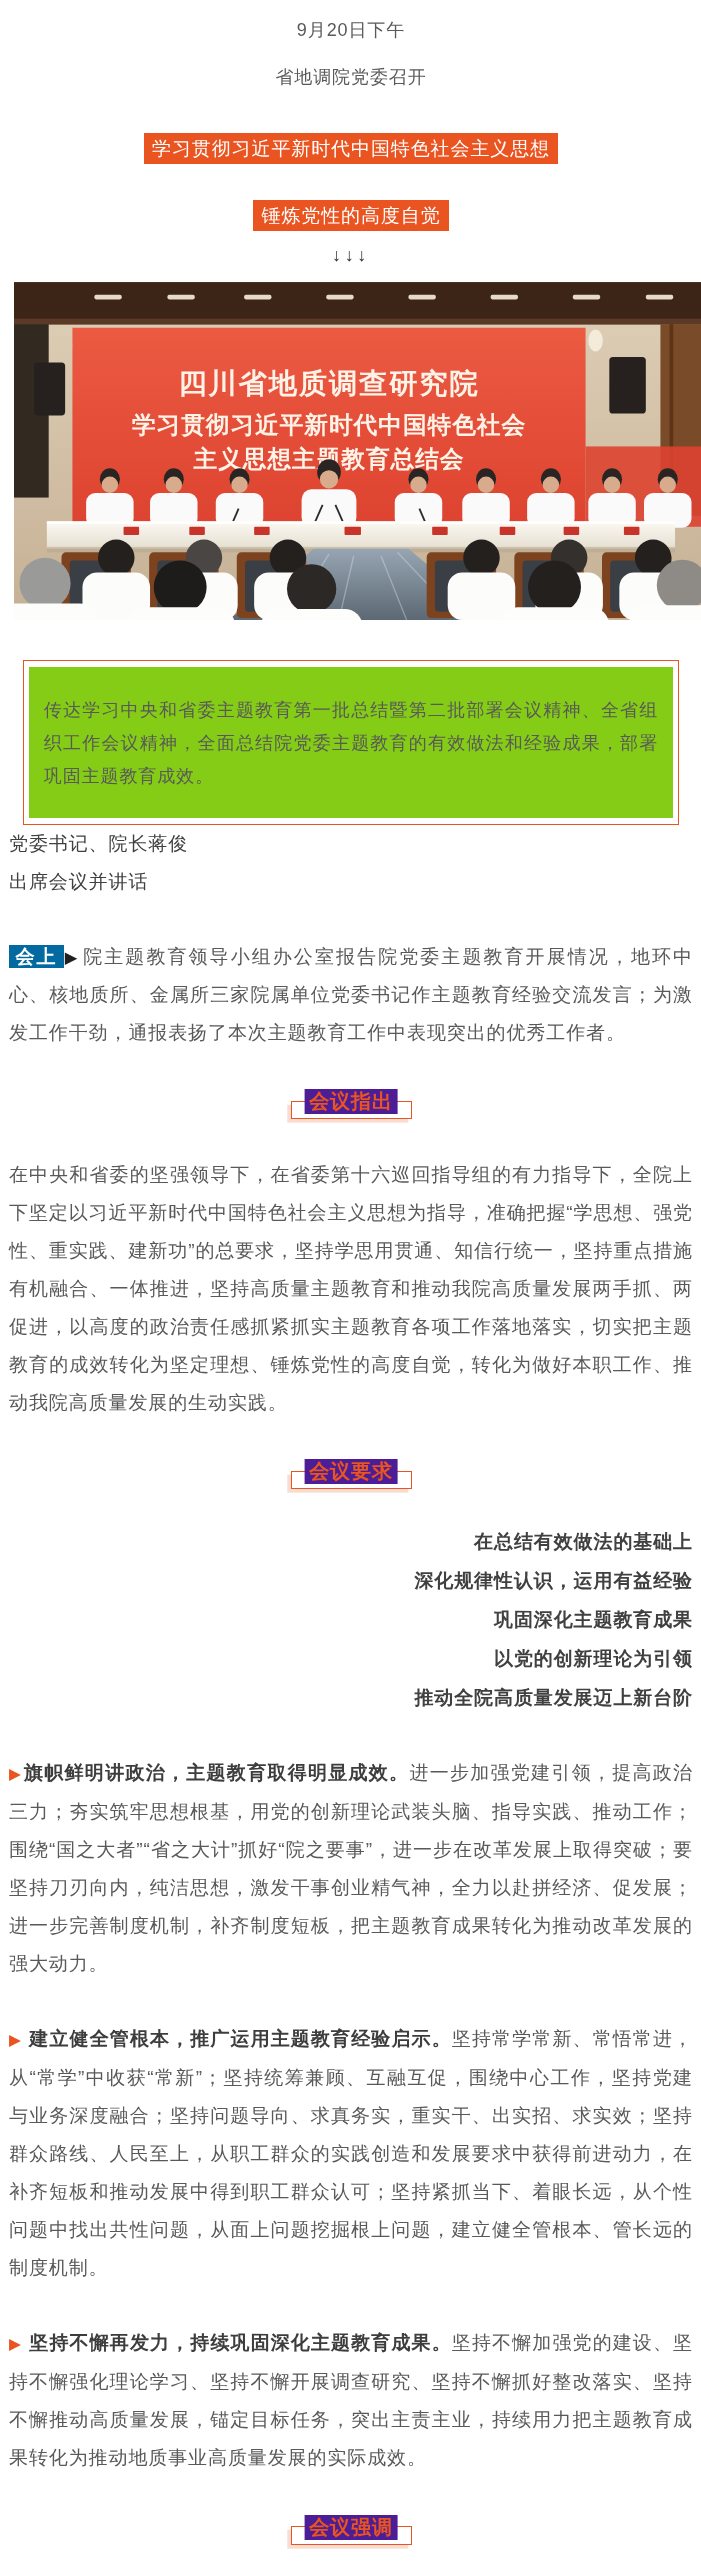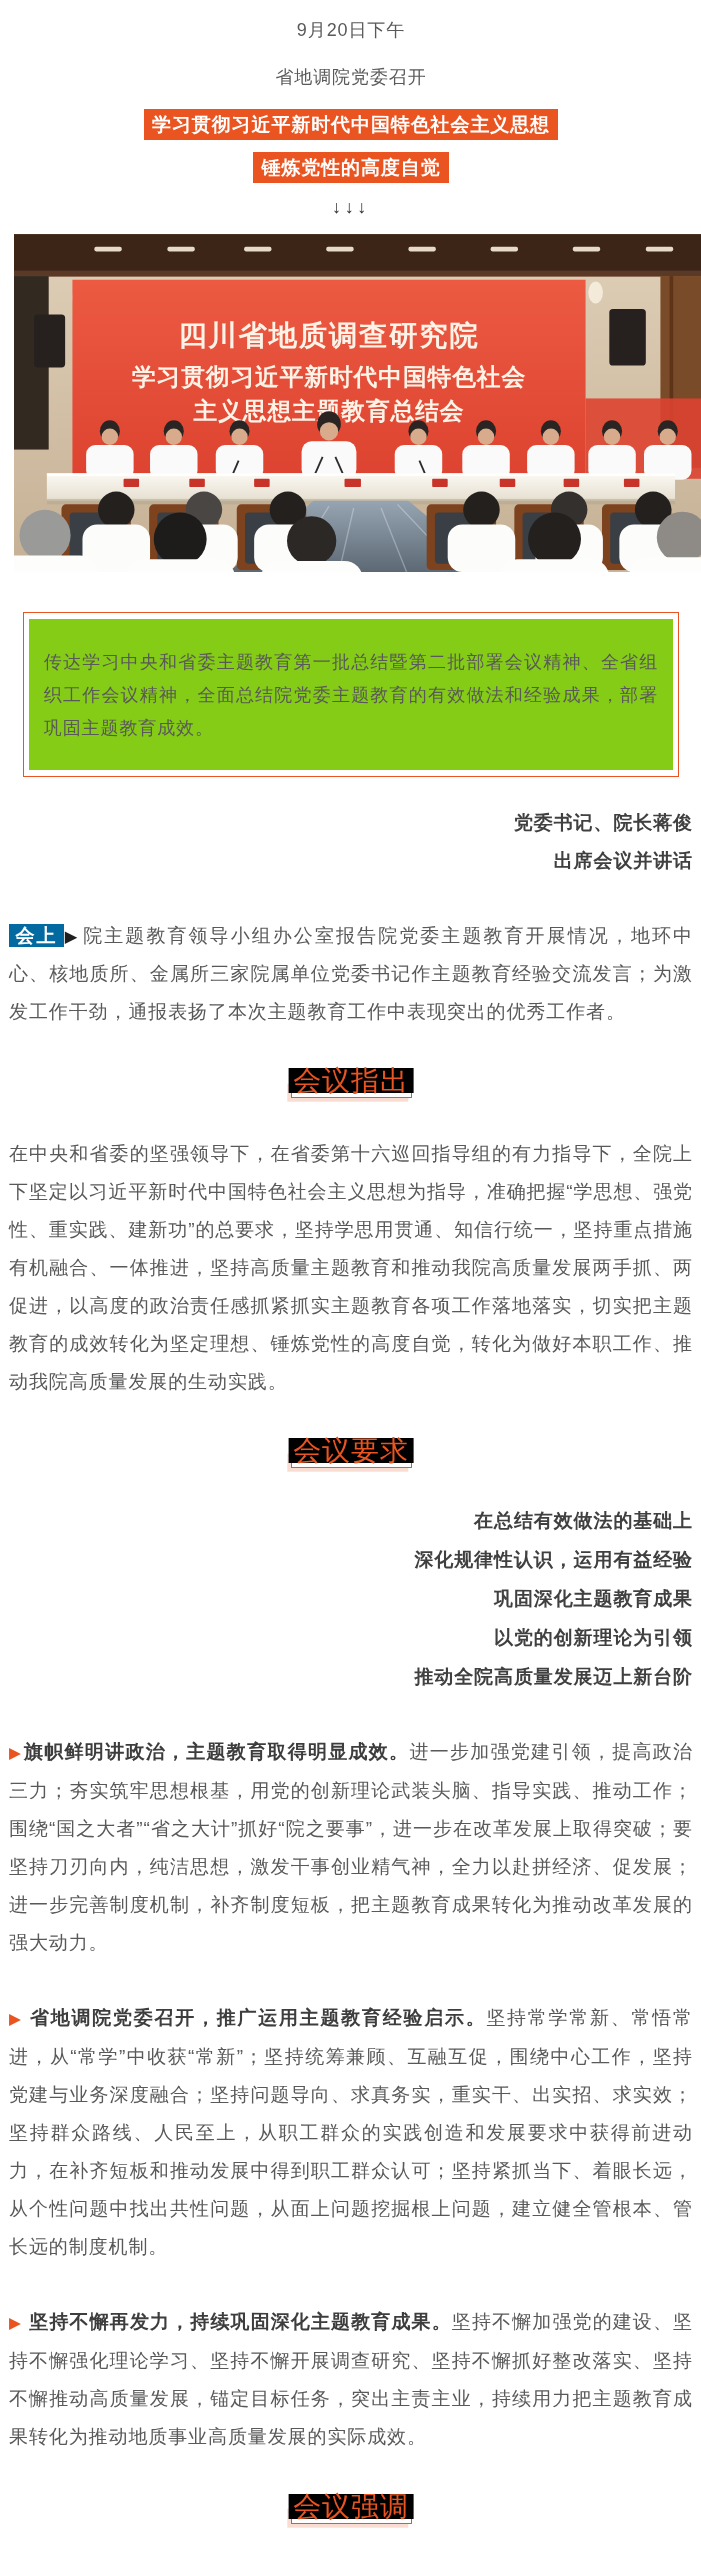--- a/index.html
+++ b/index.html
@@ -13,59 +13,59 @@
 
   
   .top-line{text-align:center;font-size:18px;color:#595959;letter-spacing:0.9px;}
   .date-line{padding-top:18px;}
   .org-line{margin-top:23px;text-align:center;}
   .hl-wrap{text-align:center;}
   .hl-wrap.first{margin-top:20px;}
   .hl-wrap.second{margin-top:12px;}
   .hl{
     display:inline-block;background:#e95420;color:#ffffff;
-    font-weight:700;font-size:19px;letter-spacing:0.9px;
-    padding:2.7px 8.2px;line-height:25.6px;
+    font-weight:400;font-size:19px;letter-spacing:0.9px;
+    padding:2.7px 8.2px;line-height:25.6px;margin-top:24px;
   }
   .arrows{text-align:center;margin-top:13.7px;font-size:18px;color:#333333;letter-spacing:3.7px;}
 
   
   .photo{margin:16.4px 4.6px 0;line-height:0;}
   .photo svg{display:block;}
 
   
   .quote{margin:40px 13.7px 0;border:1.8px solid #e95420;padding:5.5px;}
   .quote-inner{
     background:#84cc16;padding:27px 14.6px 25.6px;
     font-size:18px;line-height:33px;color:#595959;
     text-align:justify;letter-spacing:0.9px;
   }
 
-  .speaker{margin-top:27px;text-align:right;font-weight:700;color:#404040;
+  .speaker{text-align:left;font-weight:400;color:#404040;
     font-size:19px;line-height:38px;letter-spacing:0.9px;}
 
   .para{
     margin-top:37px;font-size:19px;line-height:38px;color:#595959;
     text-align:justify;letter-spacing:0.9px;
   }
   .badge{
     background:#0369a1;color:#ffffff;font-weight:700;
     padding:0.9px 6.4px;margin-right:0.9px;
   }
   .black-arrow{color:#1f1f1f;font-size:16.4px;margin-right:3.7px;}
 
   
   .sec-head{
     margin:49px auto 0;position:relative;width:119px;height:16.4px;
     border:1.8px solid #e95420;box-shadow:-3.7px 3.7px 0 #f9ddd2;
   }
   .sec-head .label{
     position:absolute;left:50%;top:-12.8px;transform:translateX(-50%);
-    background:#000000;padding:0 4.6px;color:#e95420;font-weight:400;
-    font-size:28px;line-height:25px;white-space:nowrap;letter-spacing:0.9px;
+    background:#4c1d95;padding:0 4.6px;color:#e95420;font-weight:700;
+    font-size:20px;line-height:25px;white-space:nowrap;letter-spacing:0.9px;
   }
 
   .slogans{margin-top:33px;text-align:right;font-weight:700;color:#404040;
     font-size:19px;line-height:39px;letter-spacing:0.9px;}
 
   .bullet .marker{color:#e95420;font-size:15.5px;margin-right:7.3px;}
   .bullet .marker.tight{margin-right:1.8px;}
   .bullet .lead{font-weight:700;color:#3d3d3d;margin-top:48px;}
 </style>
 </head>
@@ -324,21 +324,21 @@
     <div>巩固深化主题教育成果</div>
     <div>以党的创新理论为引领</div>
     <div>推动全院高质量发展迈上新台阶</div>
   </div>
 
   <div class="para bullet">
     <span class="marker tight">▶</span><span class="lead">旗帜鲜明讲政治，主题教育取得明显成效。</span><span>进一步加强党建引领，提高政治三力；夯实筑牢思想根基，用党的创新理论武装头脑、指导实践、推动工作；围绕“国之大者”“省之大计”抓好“院之要事”，进一步在改革发展上取得突破；要坚持刀刃向内，纯洁思想，激发干事创业精气神，全力以赴拼经济、促发展；进一步完善制度机制，补齐制度短板，把主题教育成果转化为推动改革发展的强大动力。</span>
   </div>
 
   <div class="para bullet">
-    <span class="marker">▶</span><span class="lead">省地调院党委召开，推广运用主题教育经验启示。</span><span>坚持常学常新、常悟常进，从“常学”中收获“常新”；坚持统筹兼顾、互融互促，围绕中心工作，坚持党建与业务深度融合；坚持问题导向、求真务实，重实干、出实招、求实效；坚持群众路线、人民至上，从职工群众的实践创造和发展要求中获得前进动力，在补齐短板和推动发展中得到职工群众认可；坚持紧抓当下、着眼长远，从个性问题中找出共性问题，从面上问题挖掘根上问题，建立健全管根本、管长远的制度机制。</span>
+    <span class="marker">▶</span><span class="lead">建立健全管根本，推广运用主题教育经验启示。</span><span>坚持常学常新、常悟常进，从“常学”中收获“常新”；坚持统筹兼顾、互融互促，围绕中心工作，坚持党建与业务深度融合；坚持问题导向、求真务实，重实干、出实招、求实效；坚持群众路线、人民至上，从职工群众的实践创造和发展要求中获得前进动力，在补齐短板和推动发展中得到职工群众认可；坚持紧抓当下、着眼长远，从个性问题中找出共性问题，从面上问题挖掘根上问题，建立健全管根本、管长远的制度机制。</span>
   </div>
 
   <div class="para bullet">
     <span class="marker">▶</span><span class="lead">坚持不懈再发力，持续巩固深化主题教育成果。</span><span>坚持不懈加强党的建设、坚持不懈强化理论学习、坚持不懈开展调查研究、坚持不懈抓好整改落实、坚持不懈推动高质量发展，锚定目标任务，突出主责主业，持续用力把主题教育成果转化为推动地质事业高质量发展的实际成效。</span>
   </div>
 
   <div class="sec-head">
     <span class="label">会议强调</span>
   </div>
 

